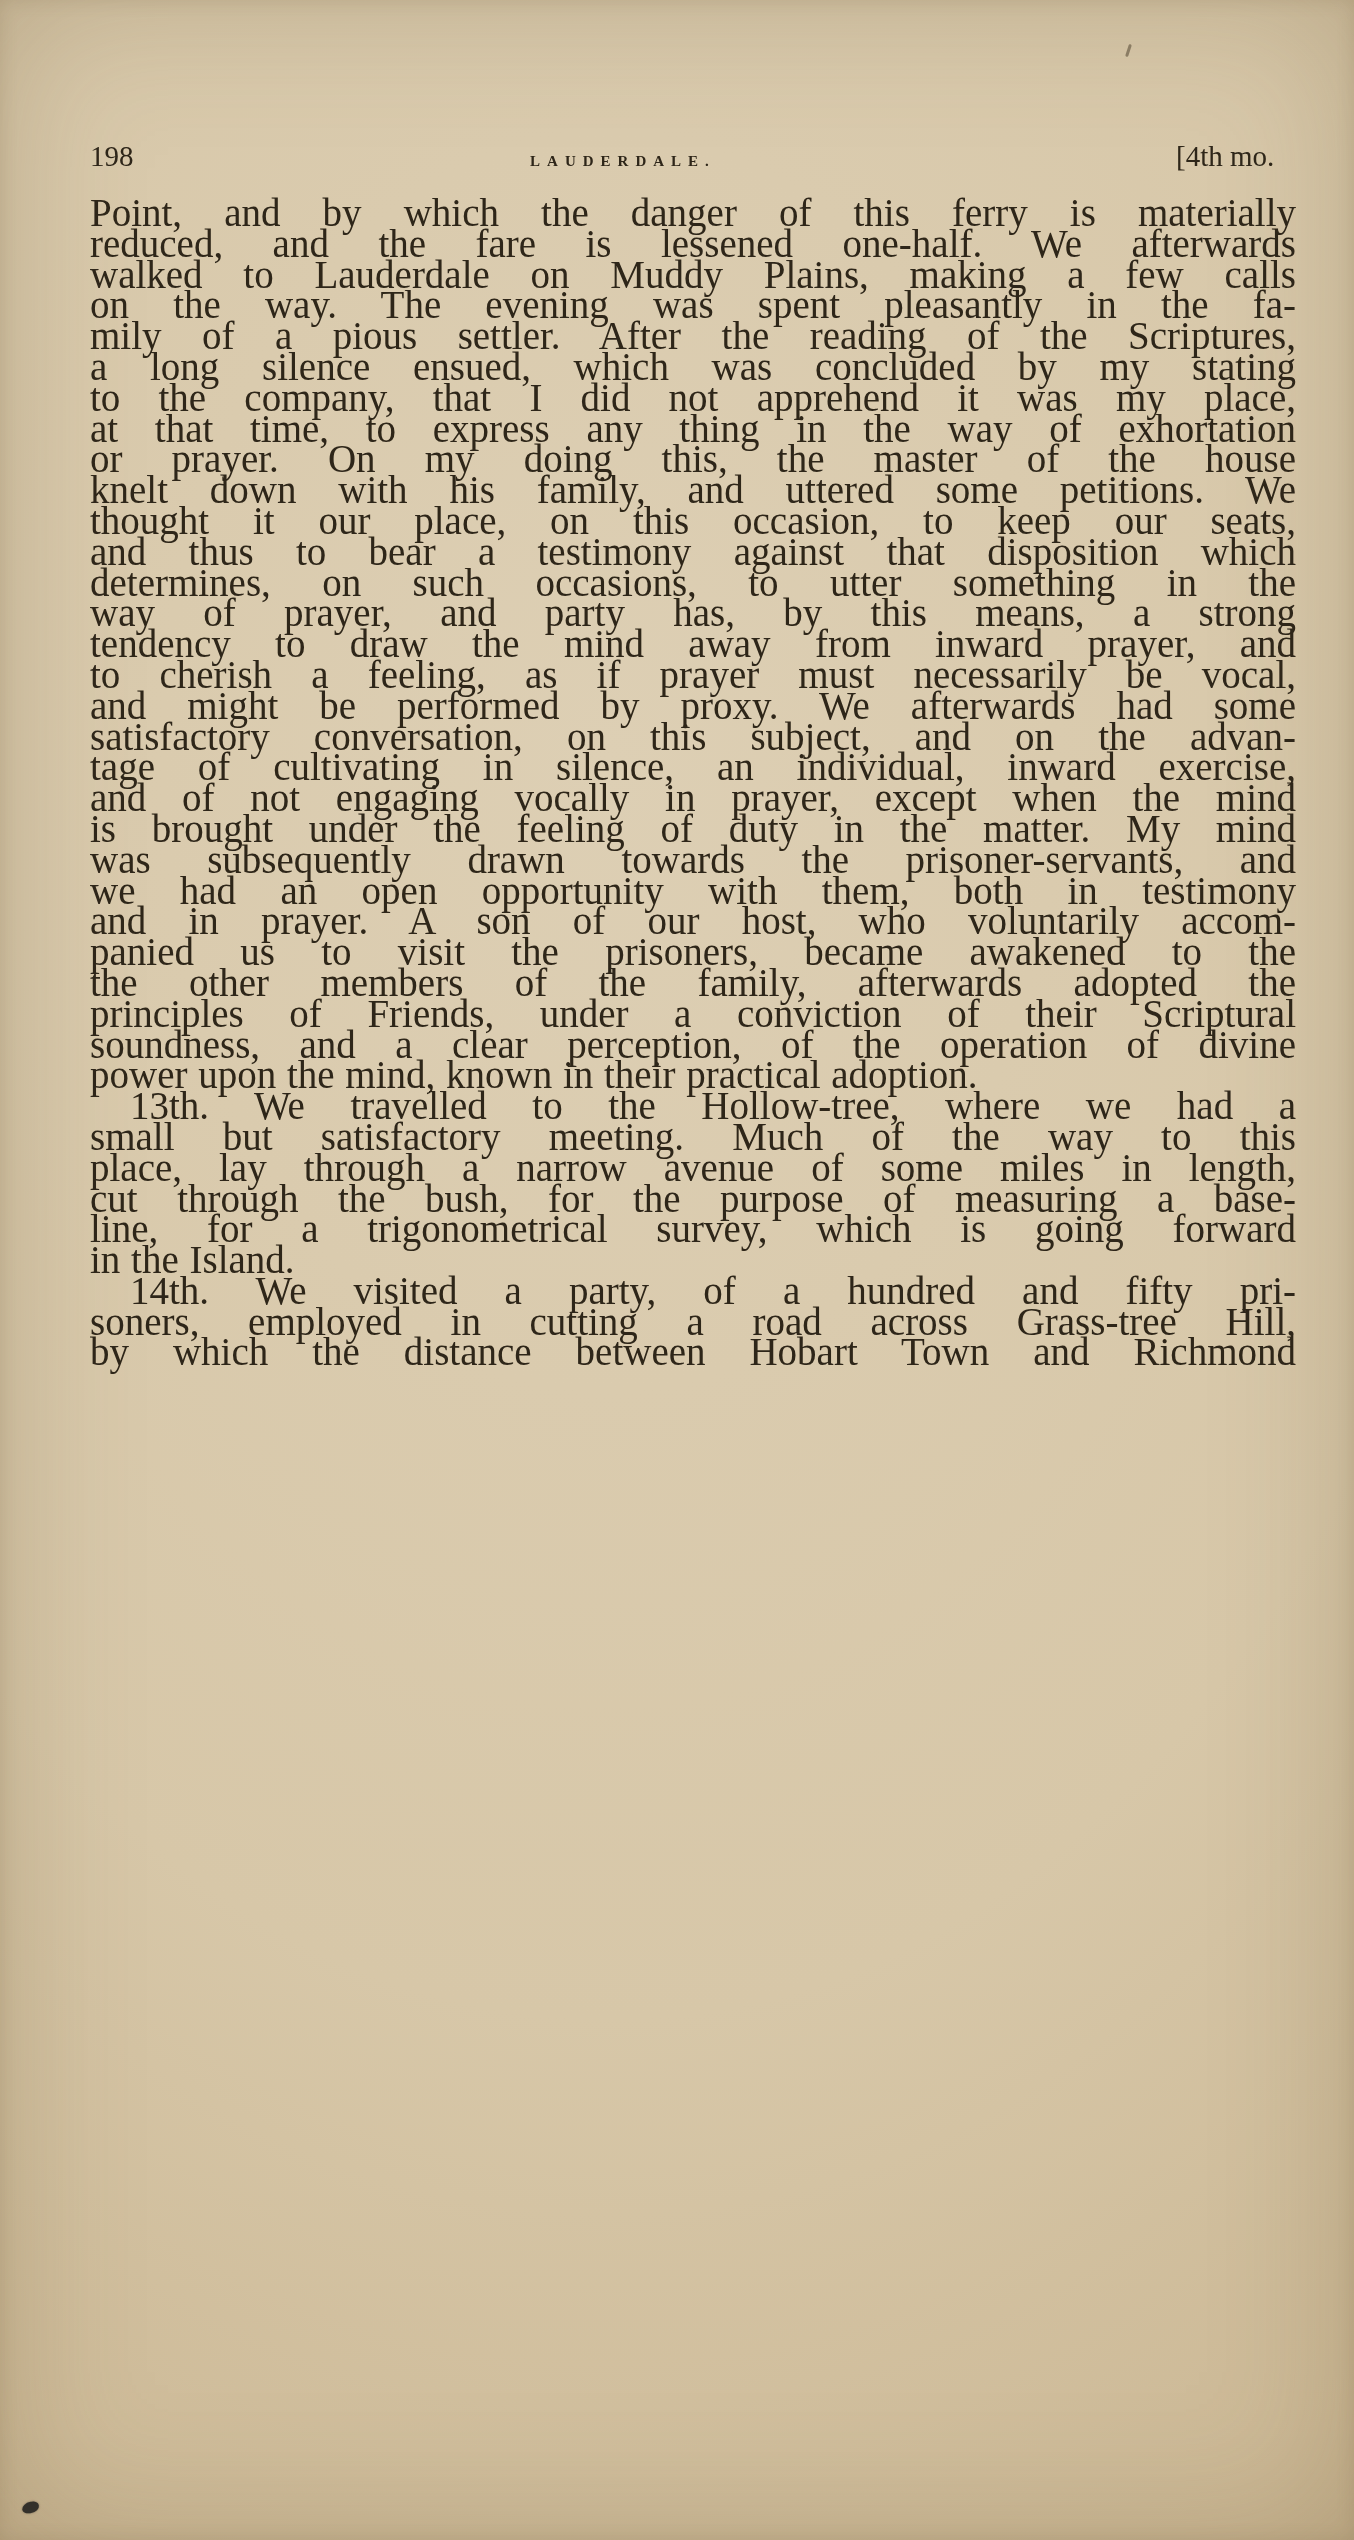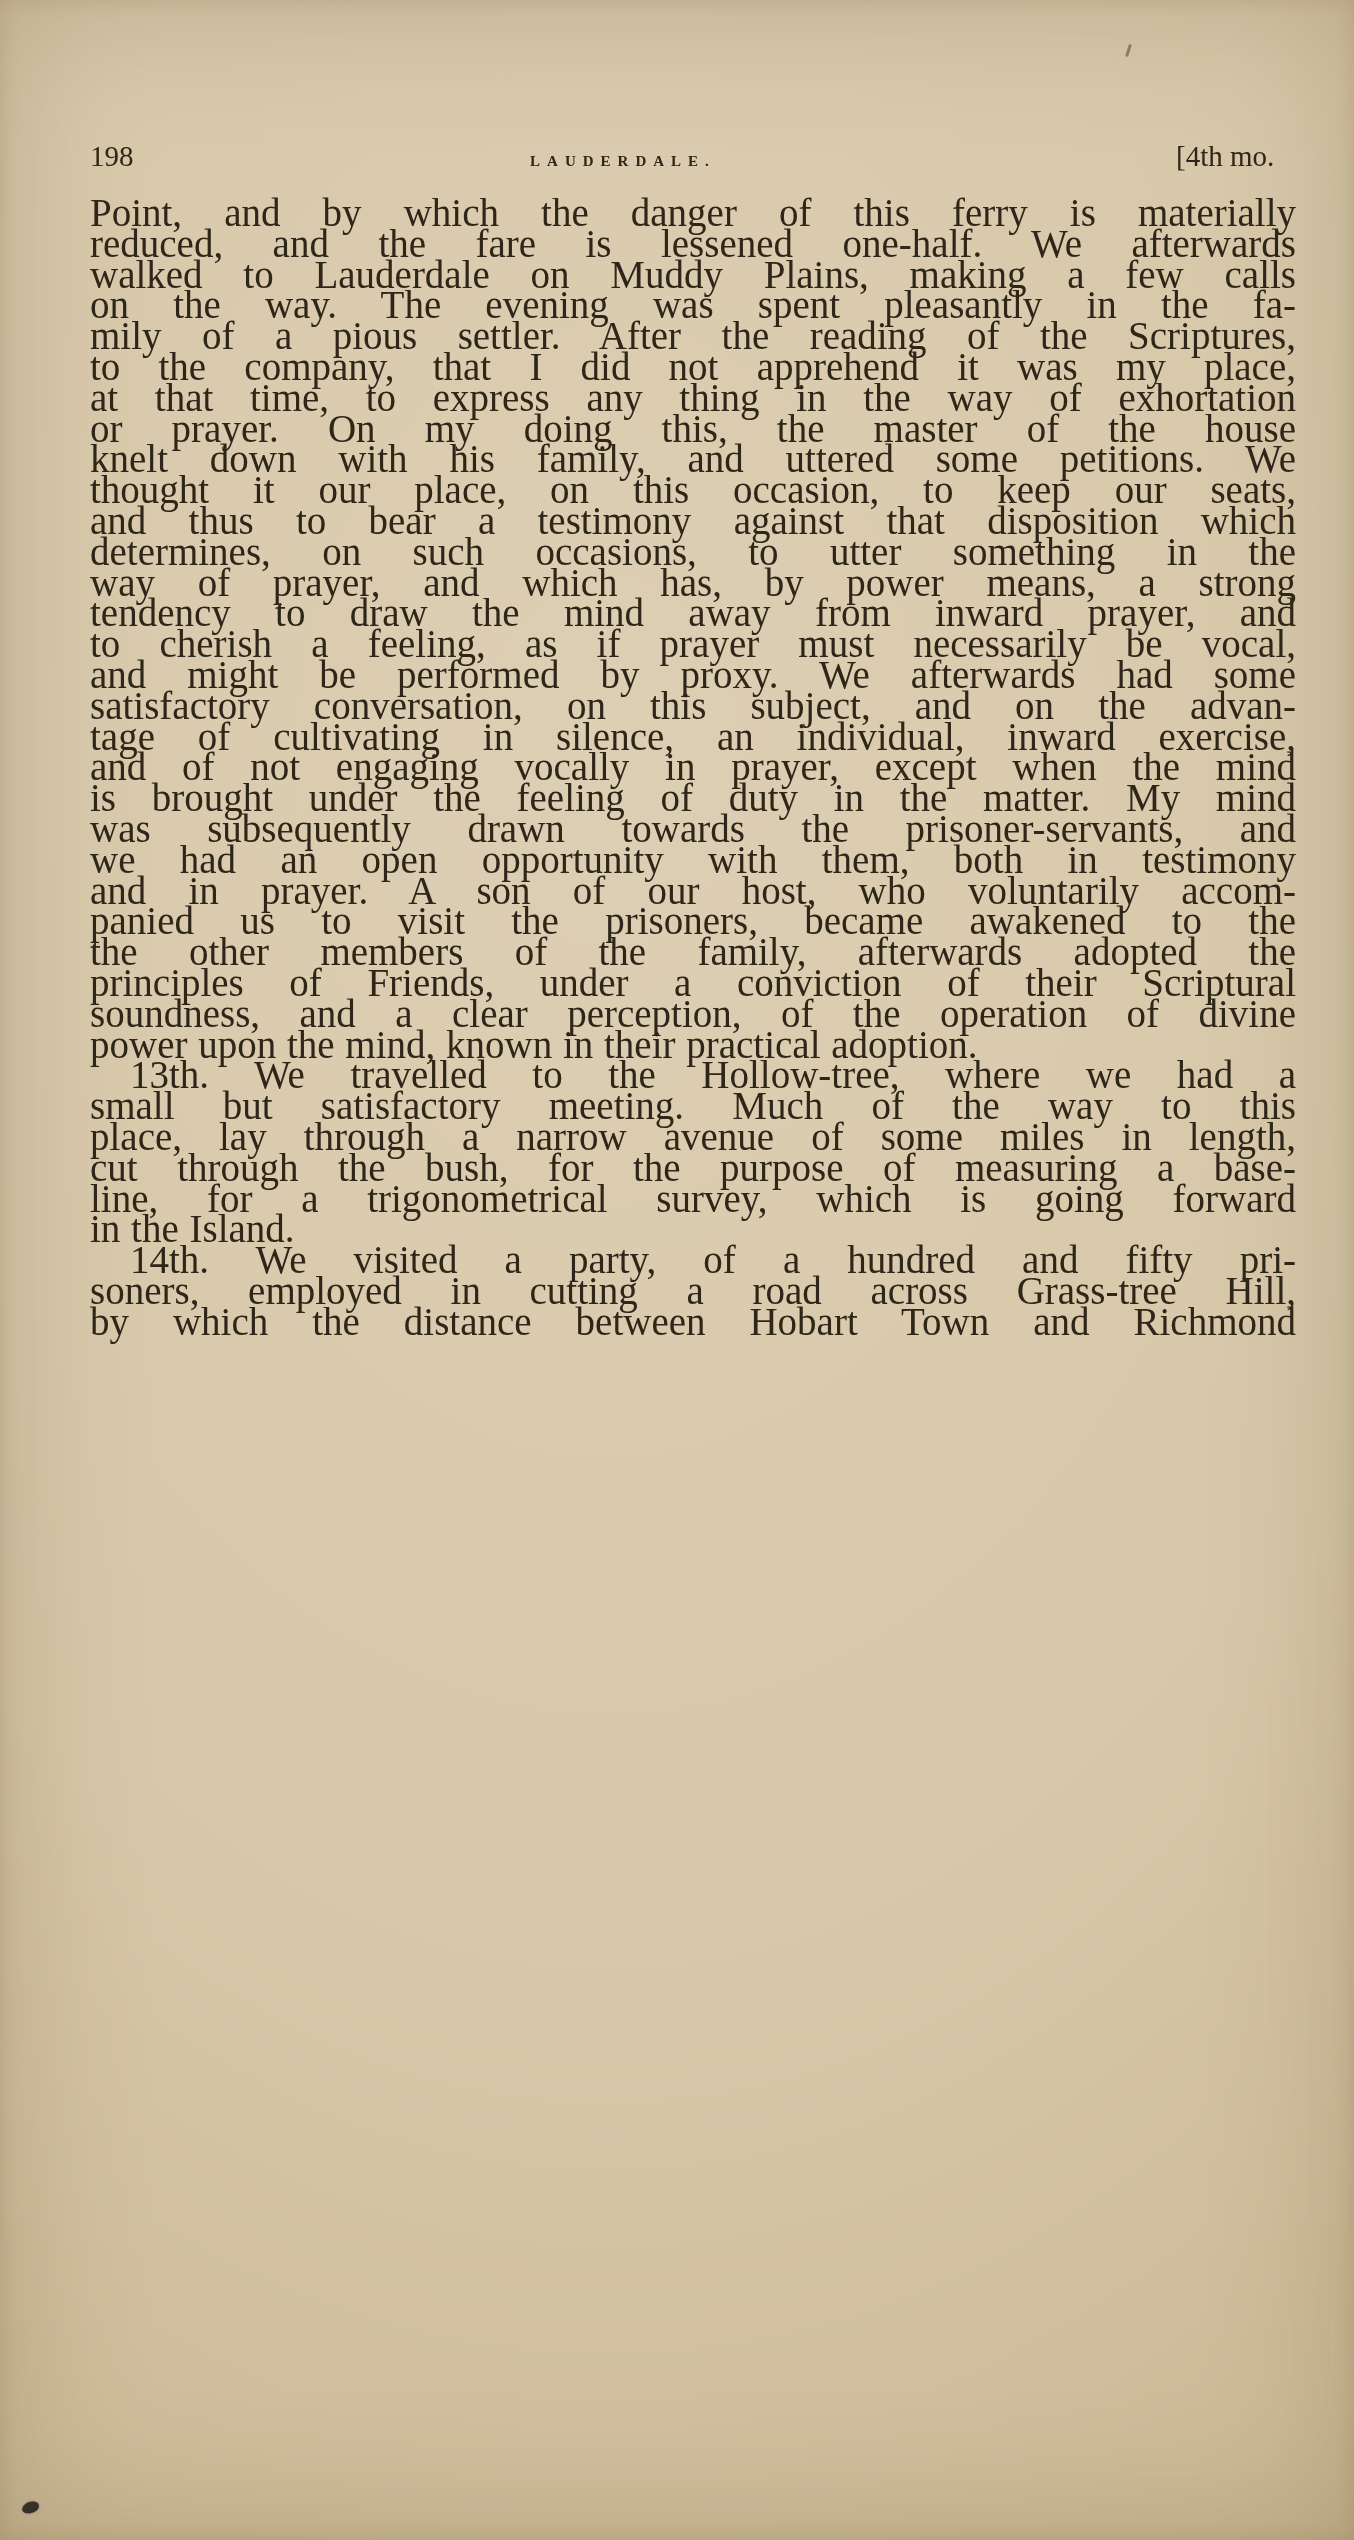--- a/index.html
+++ b/index.html
@@ -106,28 +106,29 @@
     <span class="running-title">LAUDERDALE.</span>
     <span class="date-marker">[4th mo.</span>
   </div>
   <div class="page-text">
       <div class="paragraph">
         <div class="line first-line">Point, and by which the danger of this ferry is materially</div>
         <div class="line">reduced, and the fare is lessened one-half. We afterwards</div>
         <div class="line">walked to Lauderdale on Muddy Plains, making a few calls</div>
         <div class="line">on the way. The evening was spent pleasantly in the fa-</div>
         <div class="line">mily of a pious settler. After the reading of the Scriptures,</div>
+        <div class="line">a long silence ensued, which was concluded by my stating</div>
         <div class="line">to the company, that I did not apprehend it was my place,</div>
         <div class="line">at that time, to express any thing in the way of exhortation</div>
         <div class="line">or prayer. On my doing this, the master of the house</div>
         <div class="line">knelt down with his family, and uttered some petitions. We</div>
         <div class="line">thought it our place, on this occasion, to keep our seats,</div>
         <div class="line">and thus to bear a testimony against that disposition which</div>
         <div class="line">determines, on such occasions, to utter something in the</div>
-        <div class="line">way of prayer, and which has, by power means, a strong</div>
+        <div class="line">way of prayer, and party has, by this means, a strong</div>
         <div class="line">tendency to draw the mind away from inward prayer, and</div>
         <div class="line">to cherish a feeling, as if prayer must necessarily be vocal,</div>
         <div class="line">and might be performed by proxy. We afterwards had some</div>
         <div class="line">satisfactory conversation, on this subject, and on the advan-</div>
         <div class="line">tage of cultivating in silence, an individual, inward exercise,</div>
         <div class="line">and of not engaging vocally in prayer, except when the mind</div>
         <div class="line">is brought under the feeling of duty in the matter. My mind</div>
         <div class="line">was subsequently drawn towards the prisoner-servants, and</div>
         <div class="line">we had an open opportunity with them, both in testimony</div>
         <div class="line">and in prayer. A son of our host, who voluntarily accom-</div>

